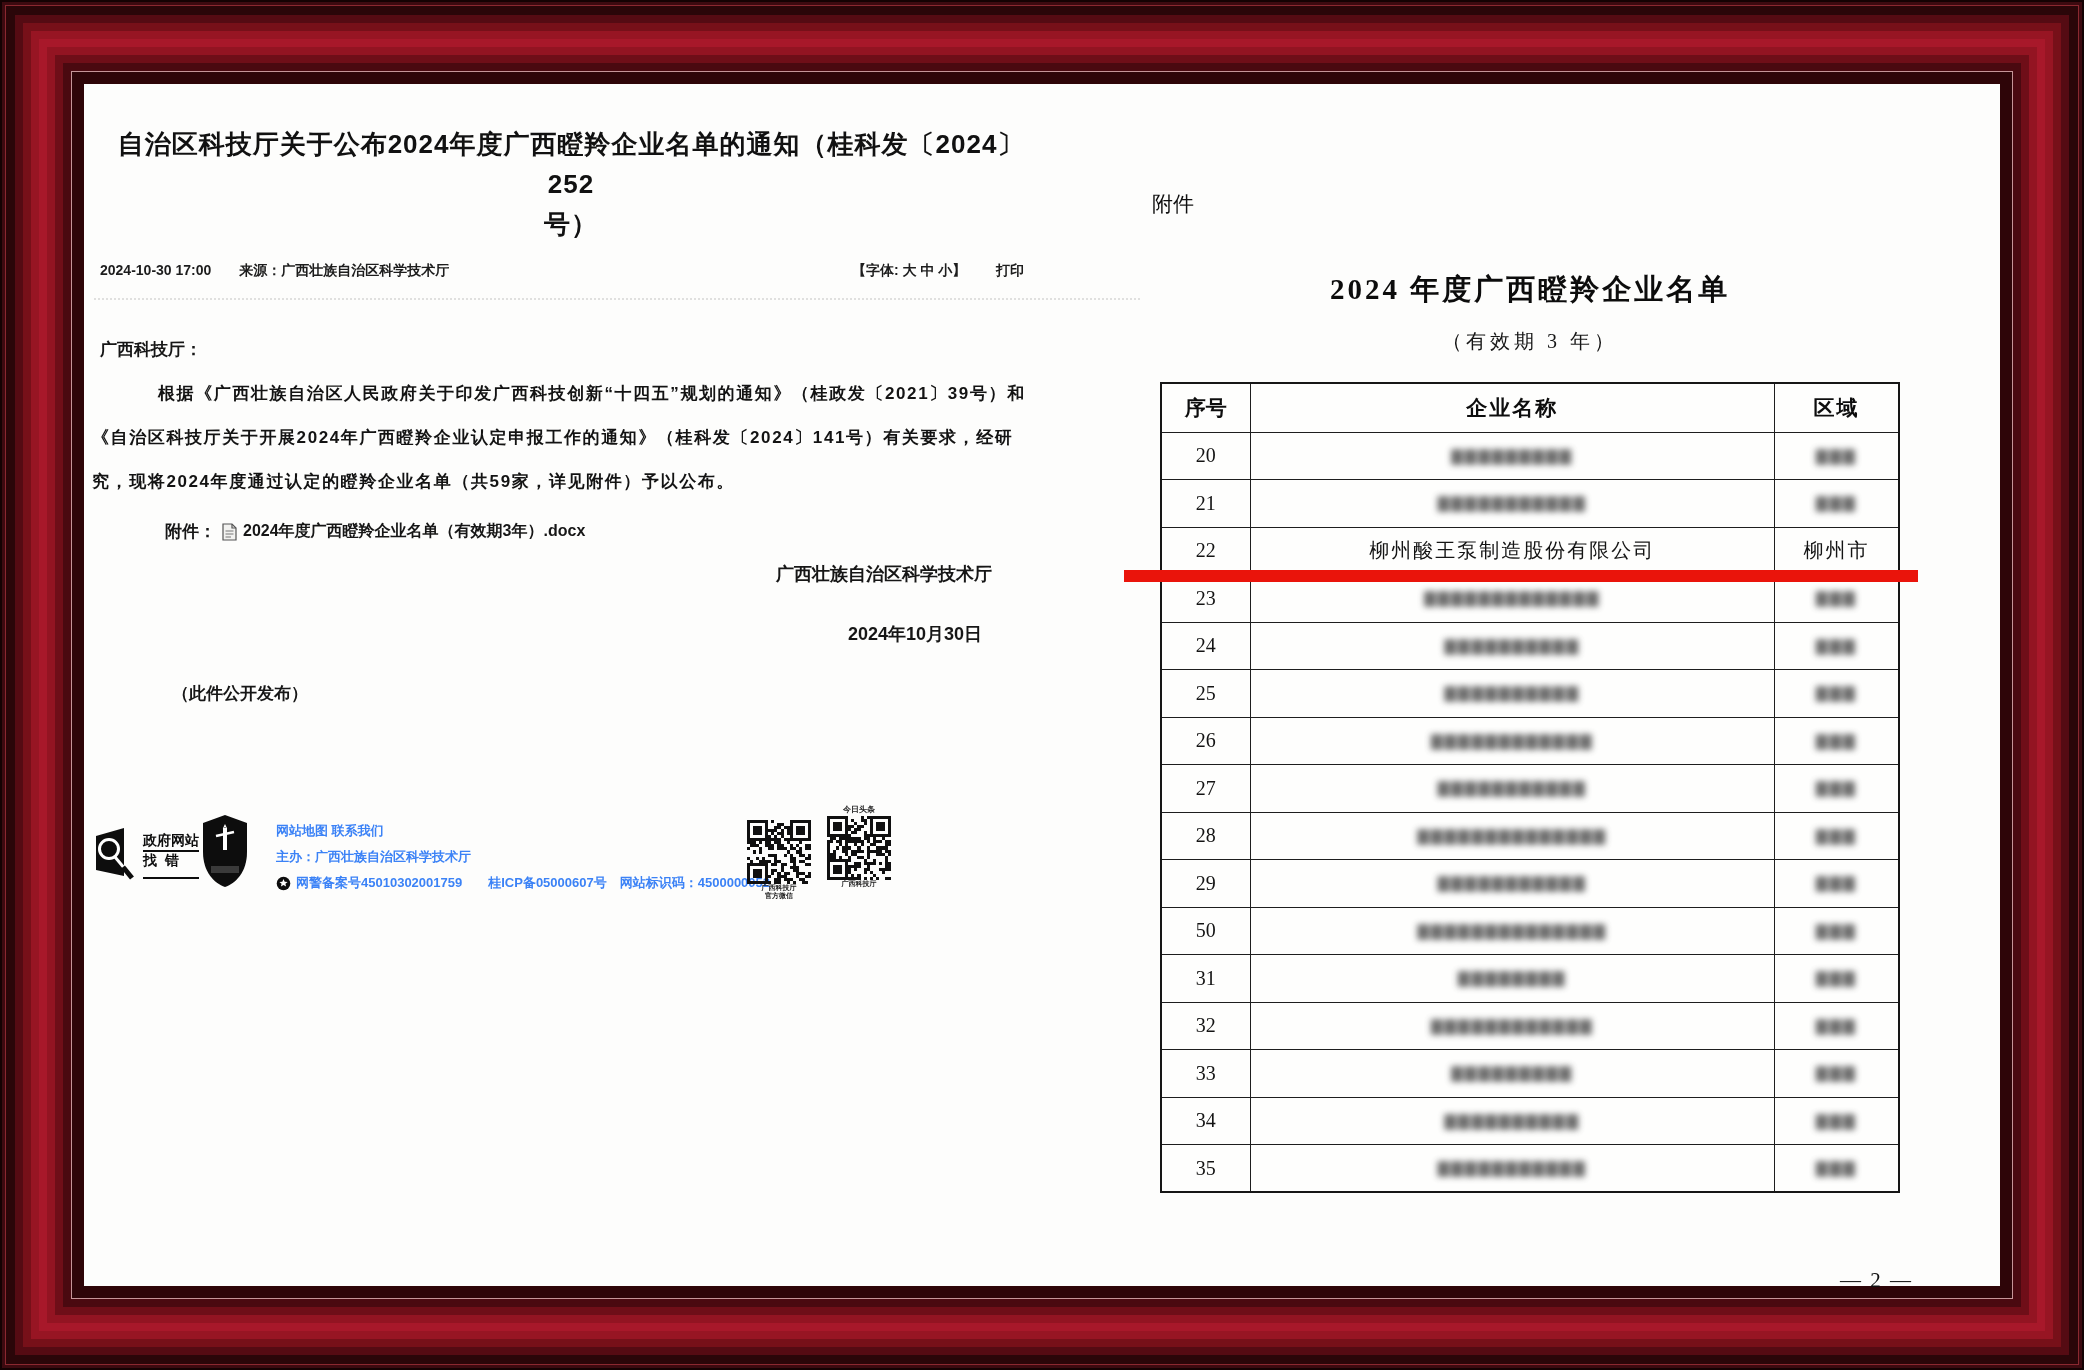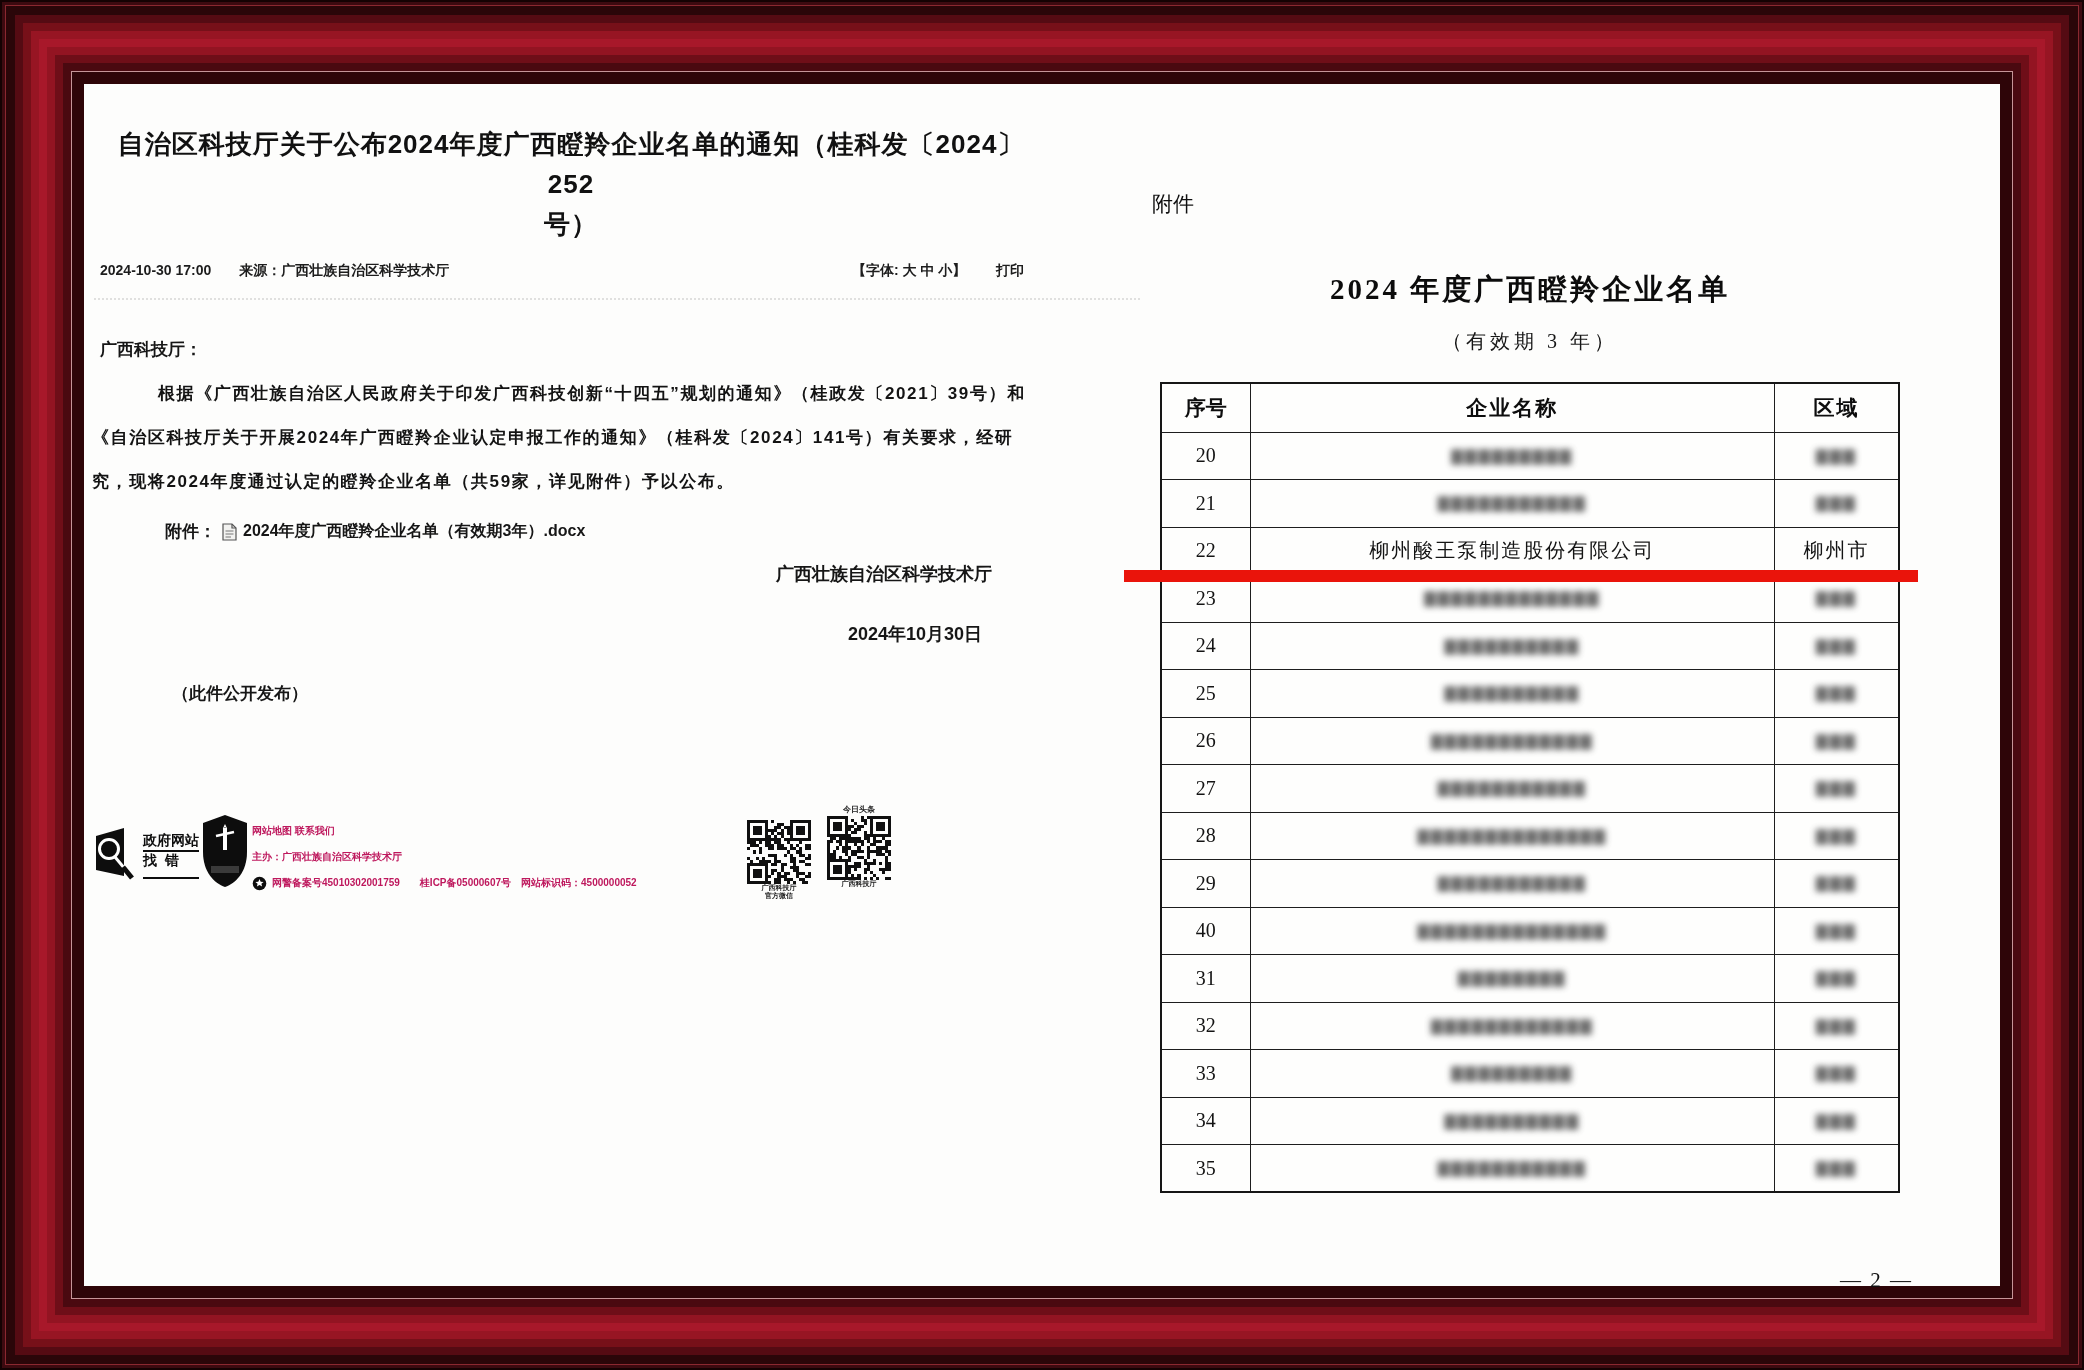--- a/index.html
+++ b/index.html
@@ -40,21 +40,21 @@
   .lp-issuer{left:0;top:478px;width:908px;text-align:right;font-size:18px;font-weight:600;}
   .lp-date{left:0;top:538px;width:898px;text-align:right;font-size:18px;font-weight:600;}
   .lp-note{left:88px;top:598px;font-size:17px;font-weight:600;}
 
   .lp-footer{left:10px;top:726px;width:1046px;height:120px;}
   .logo-find{left:0;top:16px;display:flex;align-items:center;gap:5px;}
   .logo-find .txt{font-size:14px;font-weight:700;line-height:17px;color:#0d0d0d;}
   .logo-find .txt .l1{border-bottom:2px solid #0d0d0d;padding-bottom:1px;}
   .logo-find .txt .l2{letter-spacing:8px;border-bottom:2px solid #0d0d0d;padding-bottom:8px;}
   .logo-shield{left:108px;top:4px;}
-  .ft-text{left:158px;top:8px;font-size:10px;font-weight:600;color:#be185d;line-height:26px;white-space:nowrap;}
+  .ft-text{left:182px;top:8px;font-size:13px;font-weight:600;color:#3b82f6;line-height:26px;white-space:nowrap;}
   .ft-text .row3{display:flex;align-items:center;gap:5px;}
   .qr-block{width:66px;text-align:center;}
   .qr1{left:652px;top:10px;}
   .qr2{left:732px;top:-4px;}
   .qr{width:64px;height:64px;margin:0 auto;}
   .qr-cap{font-size:7px;line-height:8px;color:#222;filter:blur(.4px);font-weight:700;}
   .qr-cap.top{font-size:8px;margin-bottom:2px;}
 
   
   .serif{font-family:"Liberation Serif","DejaVu Serif",serif;}
@@ -740,21 +740,21 @@
                                     <td class="col-no">28</td>
                                     <td class="col-name blurred">▇▇▇▇▇▇▇▇▇▇▇▇▇▇</td>
                                     <td class="col-region blurred">▇▇▇</td>
                                   </tr>
                                   <tr>
                                     <td class="col-no">29</td>
                                     <td class="col-name blurred">▇▇▇▇▇▇▇▇▇▇▇</td>
                                     <td class="col-region blurred">▇▇▇</td>
                                   </tr>
                                   <tr>
-                                    <td class="col-no">40</td>
+                                    <td class="col-no">50</td>
                                     <td class="col-name blurred">▇▇▇▇▇▇▇▇▇▇▇▇▇▇</td>
                                     <td class="col-region blurred">▇▇▇</td>
                                   </tr>
                                   <tr>
                                     <td class="col-no">31</td>
                                     <td class="col-name blurred">▇▇▇▇▇▇▇▇</td>
                                     <td class="col-region blurred">▇▇▇</td>
                                   </tr>
                                   <tr>
                                     <td class="col-no">32</td>

